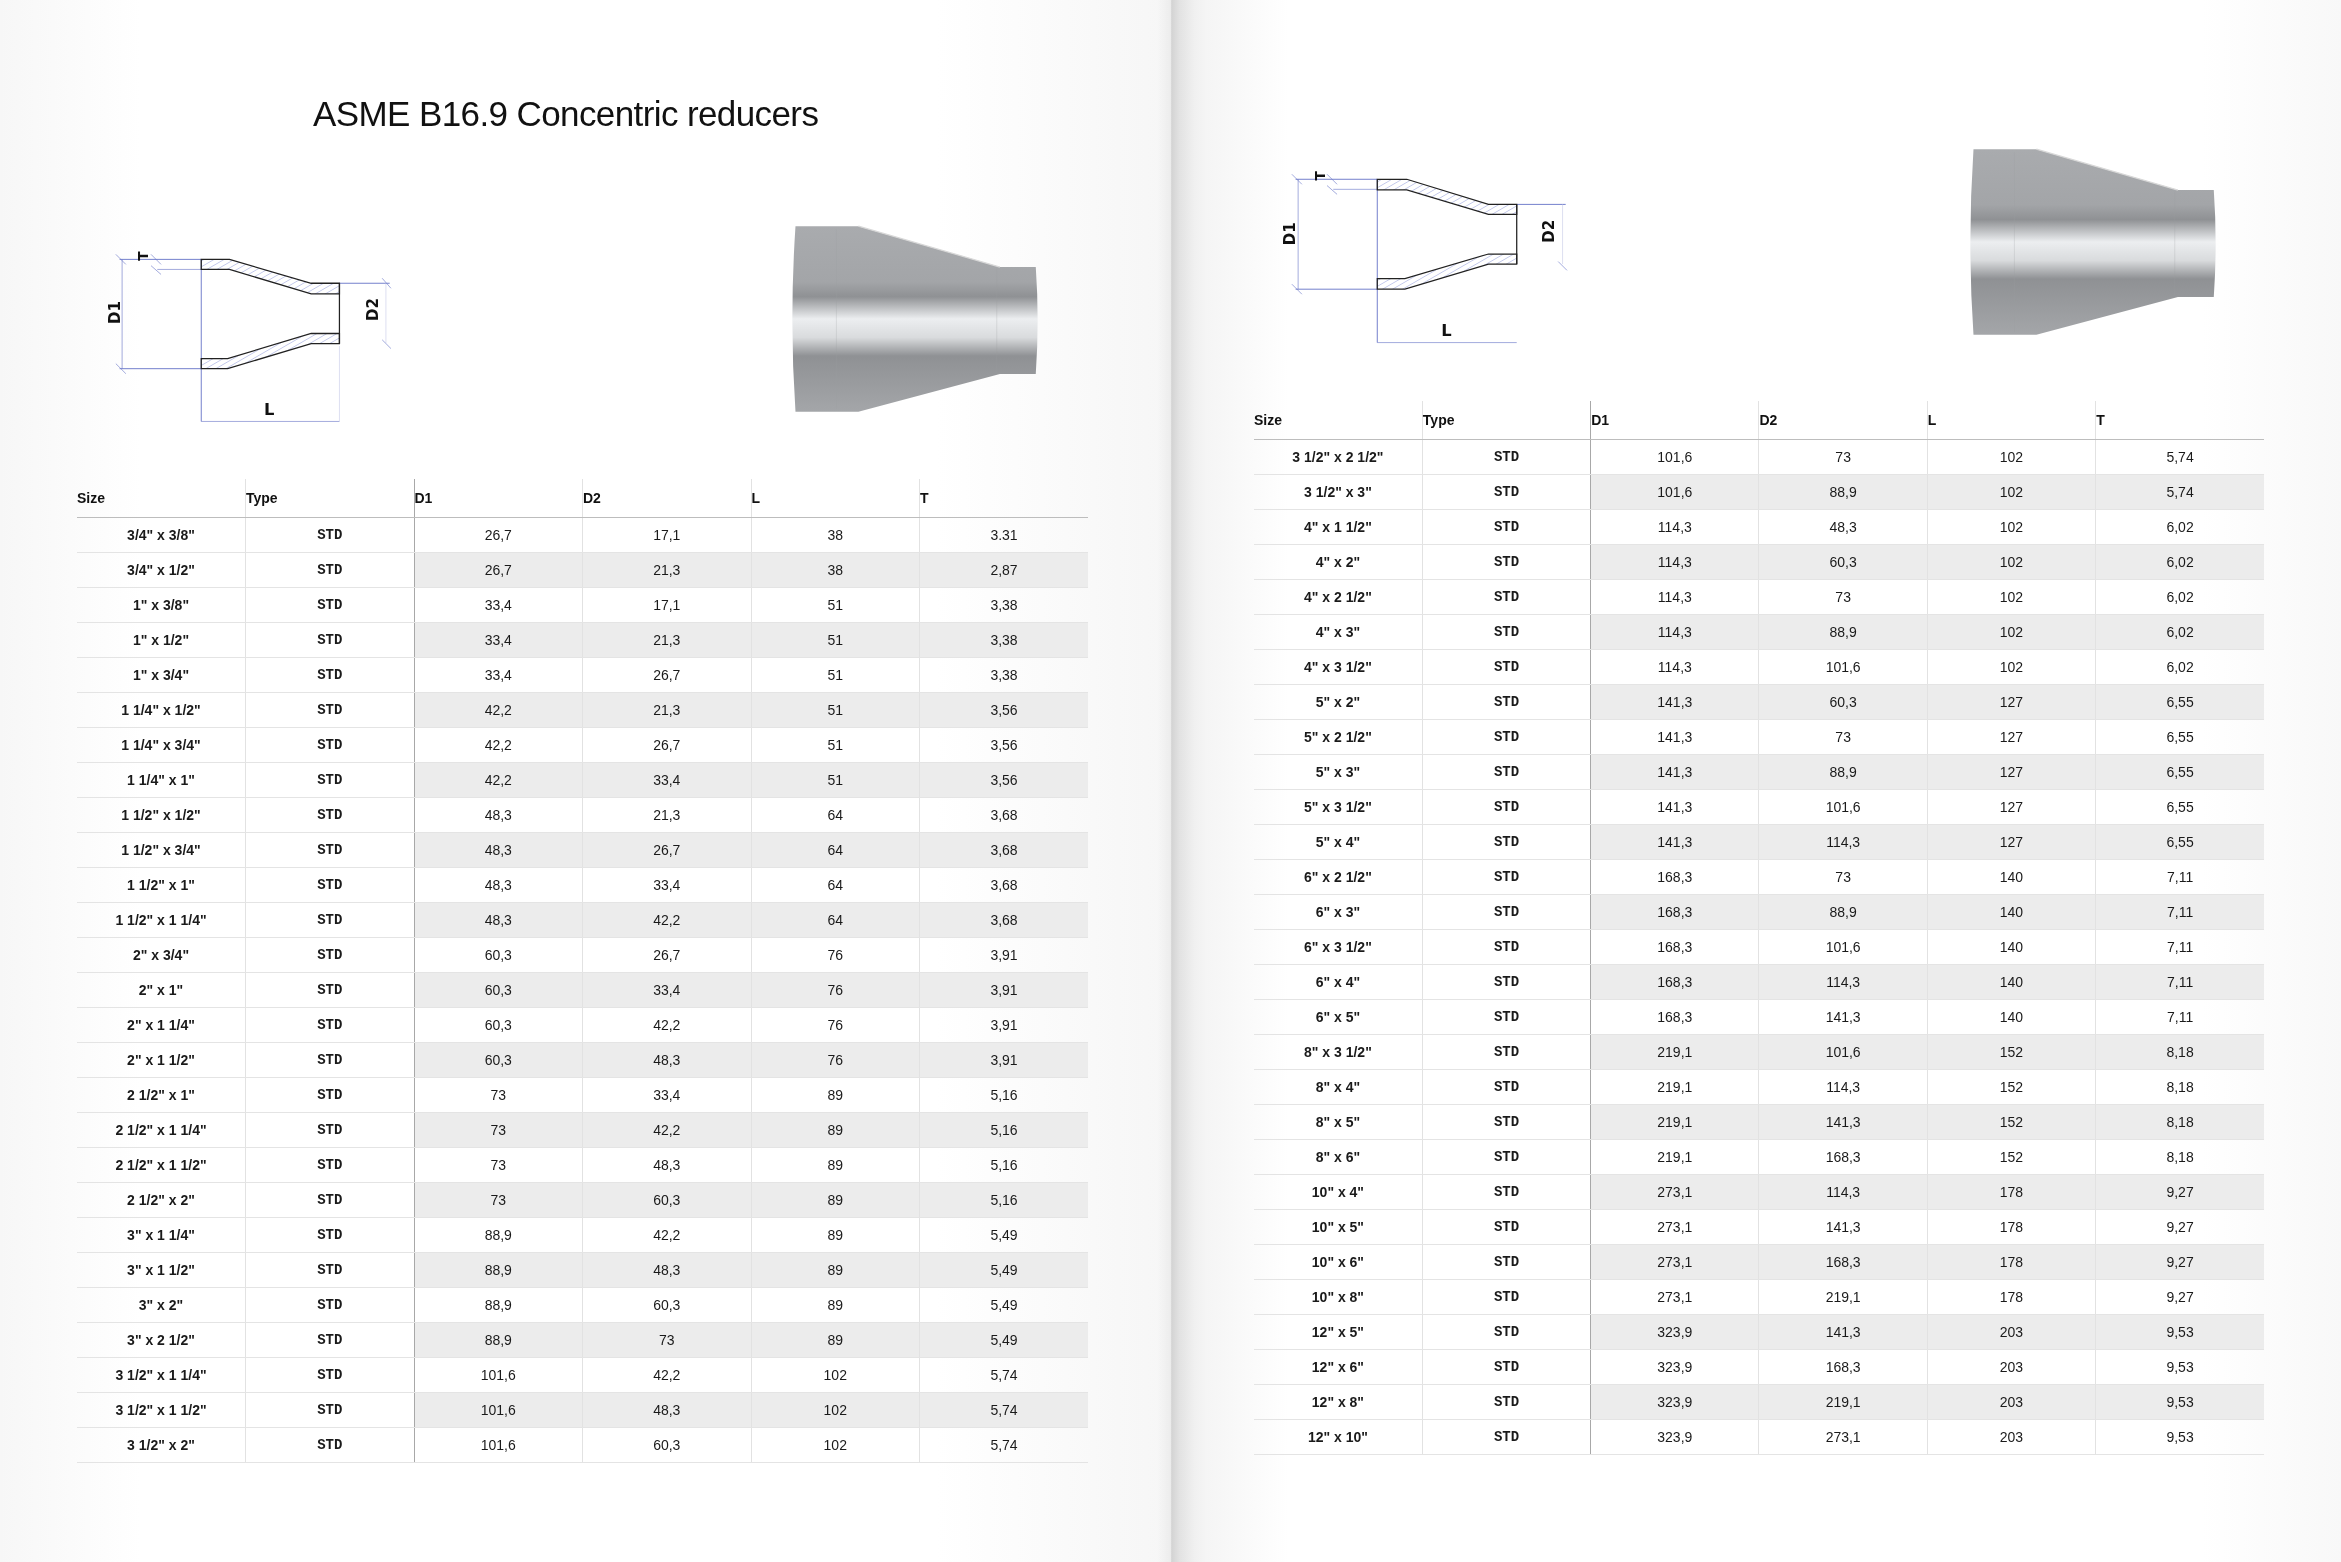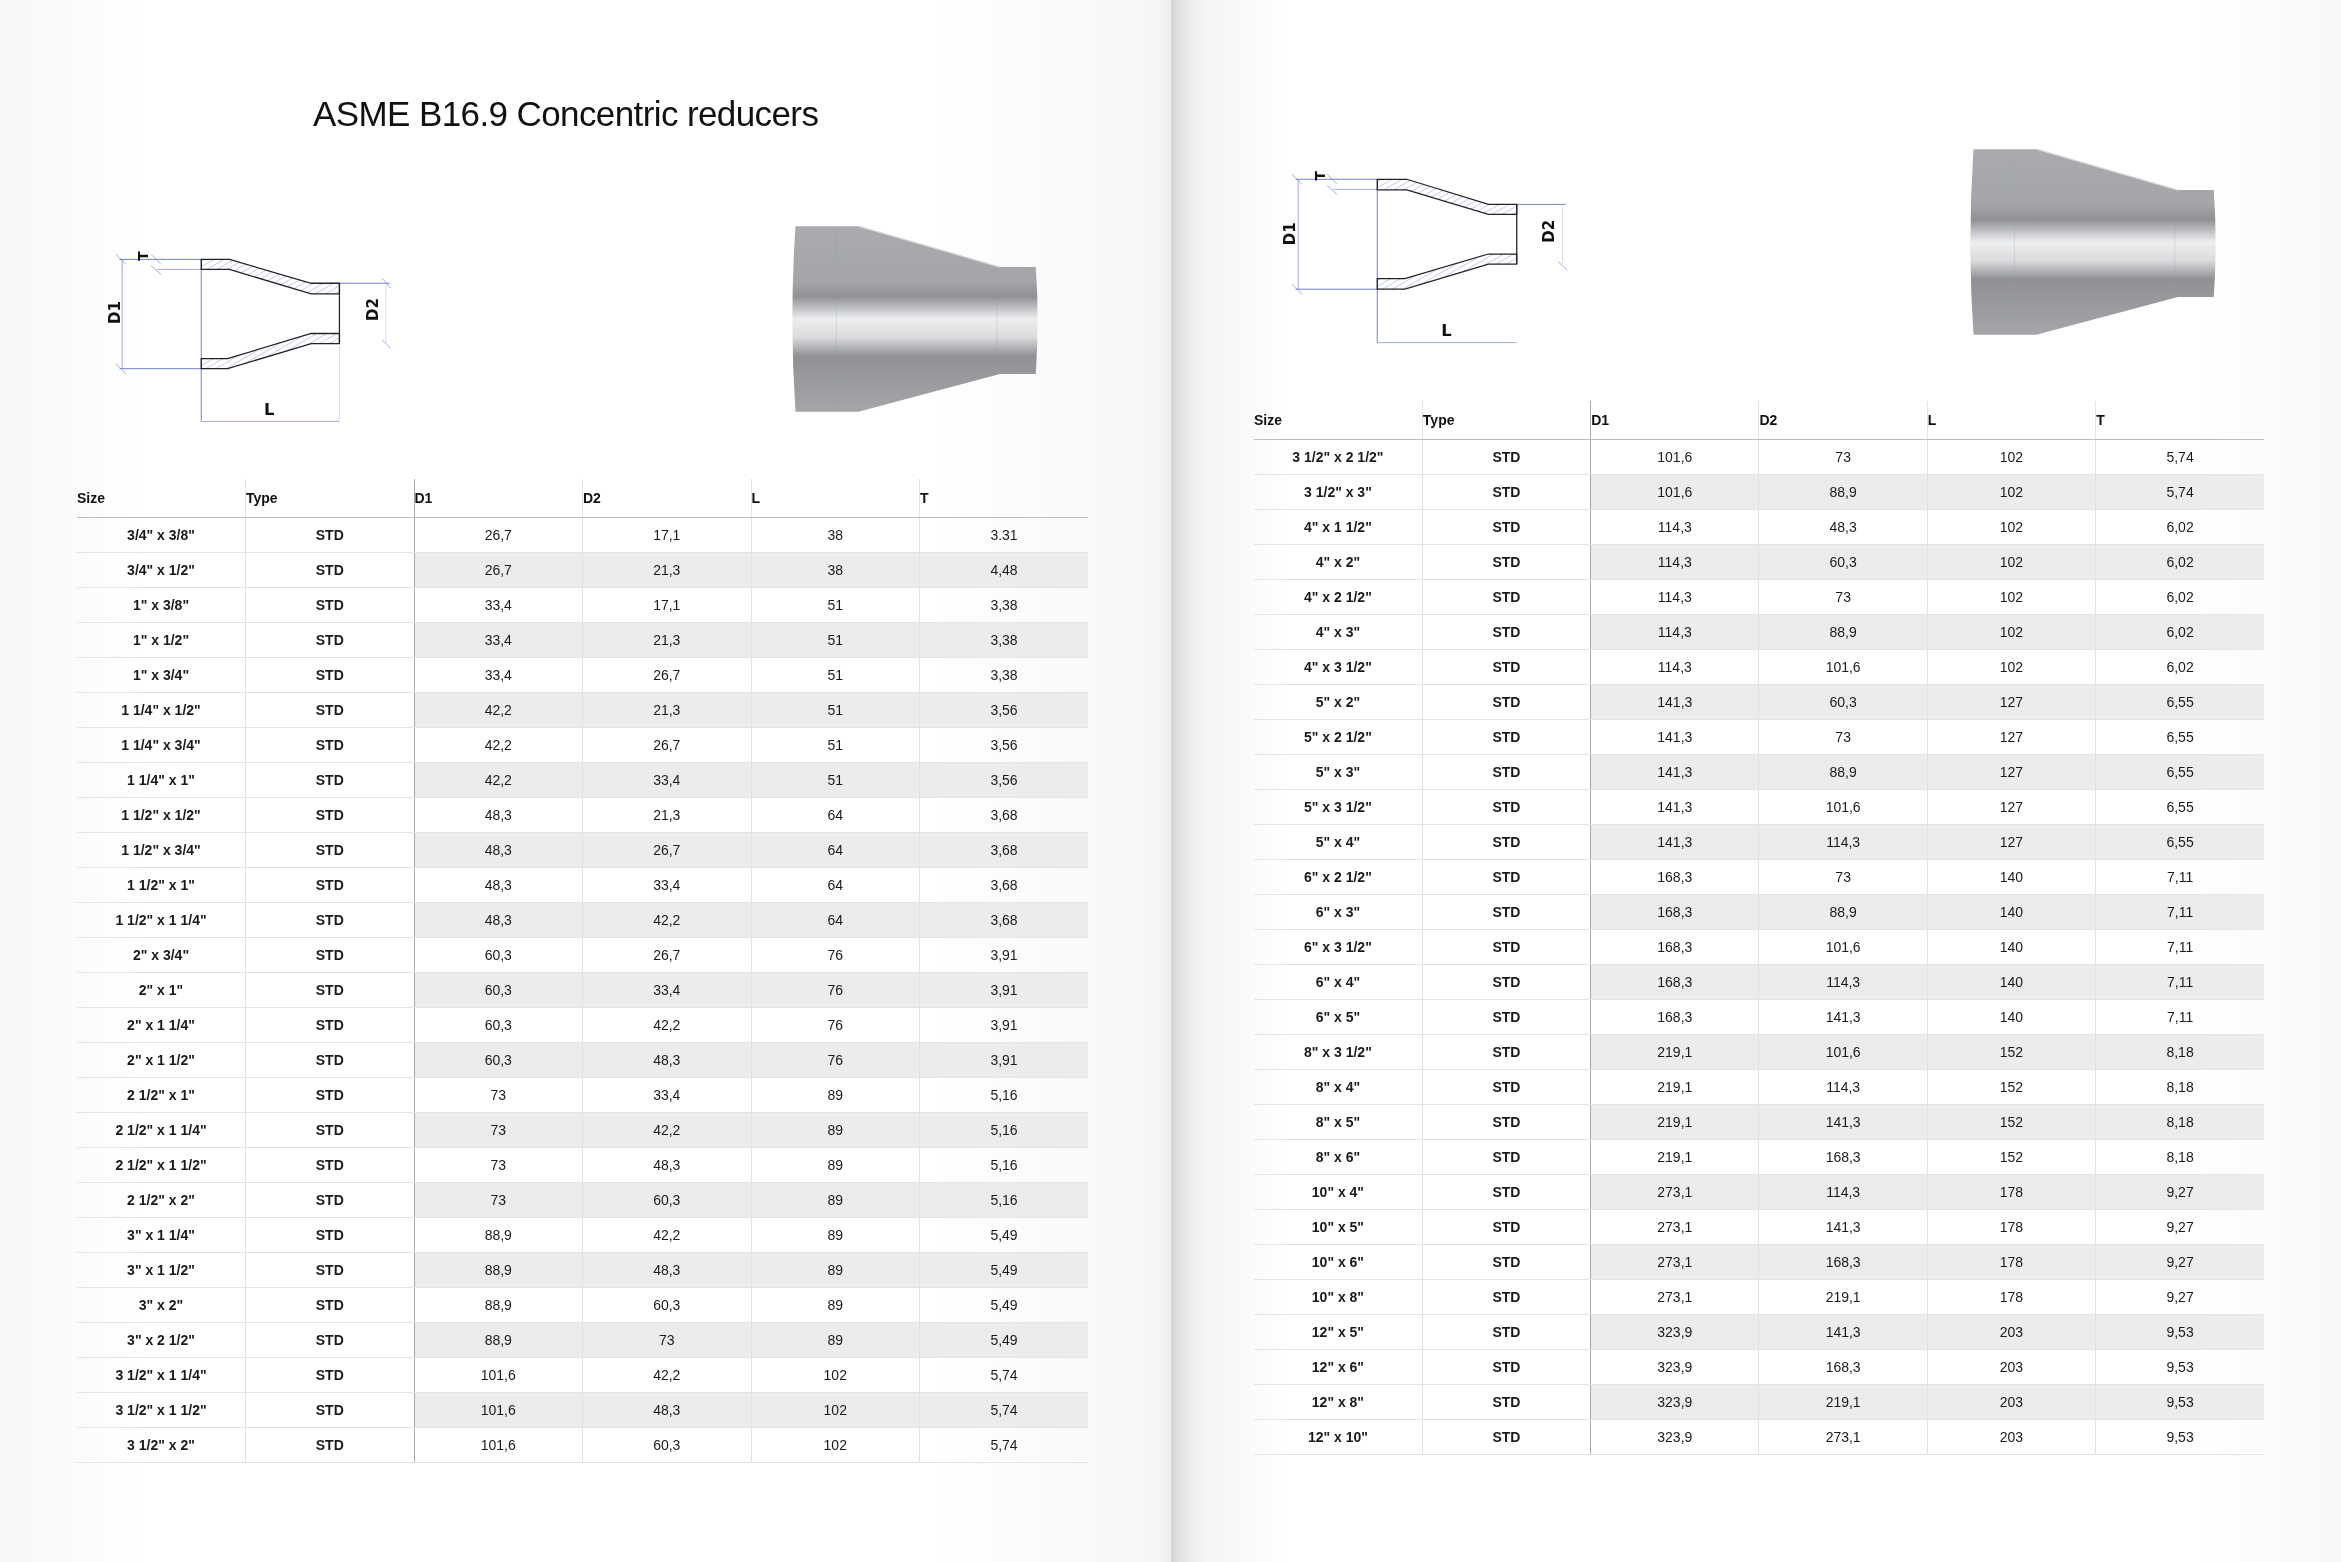--- a/index.html
+++ b/index.html
@@ -45,21 +45,21 @@
     background: transparent;
   }
   table.spec th:first-child { border-left: none; }
   table.spec td {
     height: 35px; font-size: 14px; text-align: center; vertical-align: middle;
     border-left: 0.6px solid #e2e2e2;
     border-bottom: 1.9px solid #e4e4e4;
     color: #1a1a1a;
   }
   table.spec td:first-child { border-left: none; font-weight: bold; }
-  table.spec td:nth-child(2) { font-weight: bold; }
+  table.spec td:nth-child(2) { font-weight: bold; font-family: Liberation Mono, monospace; }
   table.spec td:nth-child(3), table.spec th:nth-child(3) { border-left: 1.3px solid #a8a8a8; }
   table.spec tr.even td:nth-child(n+3) { background: #ececec; }
   table.spec tr.odd td { background: transparent; }
 
   #table-left { left: 77px; top: 479px; width: 1011px; }
   #table-right { left: 1254px; top: 401px; width: 1010px; }
   table.spec col.c { width: 16.666%; }
 </style>
 </head>
 <body>
@@ -149,21 +149,21 @@
           <td>17,1</td>
           <td>38</td>
           <td>3.31</td>
         </tr>
         <tr class="even">
           <td>3/4" x 1/2"</td>
           <td>STD</td>
           <td>26,7</td>
           <td>21,3</td>
           <td>38</td>
-          <td>4,48</td>
+          <td>2,87</td>
         </tr>
         <tr class="odd">
           <td>1" x 3/8"</td>
           <td>STD</td>
           <td>33,4</td>
           <td>17,1</td>
           <td>51</td>
           <td>3,38</td>
         </tr>
         <tr class="even">

